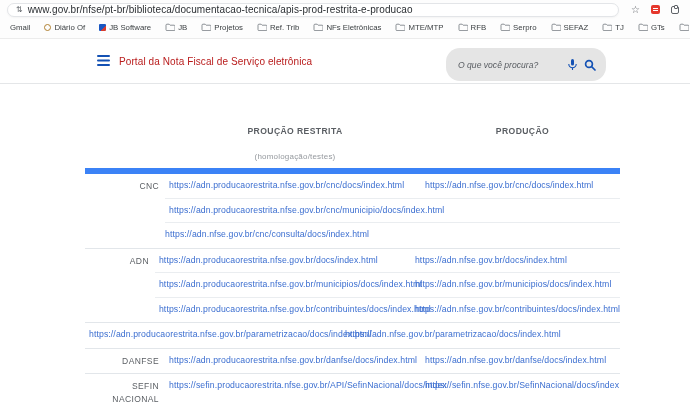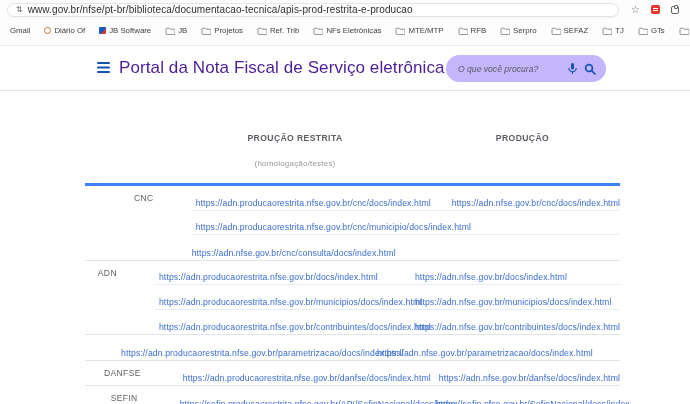--- a/index.html
+++ b/index.html
@@ -17,56 +17,56 @@
   .tb-icons { display:flex; align-items:center; gap:11px; margin-left:12px; }
   .star { font-size:10px; color:#5f6368; line-height:10px; }
   .ext-red { width:9px; height:9px; border-radius:2px; background:#e5372c;
              background-image:linear-gradient(#fff 0 0),linear-gradient(#fff 0 0);
              background-size:5px 1px,5px 1px; background-position:2px 3px,2px 5px;
              background-repeat:no-repeat; }
   .ext-box { width:8px; height:8px; border:1px solid #5f6368; border-radius:2px; position:relative; }
   .ext-box::after { content:""; position:absolute; top:-2px; left:2px; width:2px; height:2px;
                     border:1px solid #5f6368; border-radius:1px; background:#fdfdfd; }
 
-  .bookmarks { height:28px; display:flex; align-items:center; gap:14px; padding:0 10px 2px 10px;
+  .bookmarks { height:21px; display:flex; align-items:center; gap:14px; padding:0 10px 2px 10px;
                border-bottom:1px solid #ececec; box-shadow:0 1px 2px rgba(0,0,0,.05); }
   .bm { display:flex; align-items:center; gap:3px; font-size:7.8px; color:#3c4043;
         white-space:nowrap; cursor:default; }
   .bm svg { display:block; }
   .ic-globe { width:7px; height:7px; border:1px solid #b08030; border-radius:50%; }
   .ic-logo  { width:7px; height:7px; background:linear-gradient(135deg,#1a57c2 60%,#d63b2f 60%); border-radius:1px; }
 
   
   .pagehead { height:45px; background:#fff; border-bottom:1px solid #e4e6e8;
               display:flex; align-items:center; padding-left:97px; position:relative; }
   .burger { display:inline-block; margin-right:9px; cursor:pointer; }
-  .title { font-size:17px; color:#4c1d95; letter-spacing:.1px; }
-  .searchpill { position:absolute; right:84px; top:9px; width:160px; height:27px;
-                background:#c4b5fd; border-radius:14px; display:flex; align-items:center;
+  .title { font-size:10px; color:#b91c1c; letter-spacing:.1px; }
+  .searchpill { position:absolute; right:84px; top:9px; width:160px; height:33px;
+                background:#e5e5e5; border-radius:14px; display:flex; align-items:center;
                 padding:0 10px 0 12px; }
   .searchpill input { flex:1; border:none; background:transparent; outline:none;
                       font-family:"Liberation Sans",sans-serif;
                       font-size:8.6px; font-style:italic; color:#4c5055; min-width:0; }
   .searchpill input::placeholder { color:#585c61; opacity:1; }
   .sp-ic { display:flex; align-items:center; margin-left:7px; cursor:pointer; }
 
   
   .table { margin:36px 0 0 85px; width:535px; }
-  .thead { display:flex; border-bottom:3px solid #3b82f6; padding:6px 0 15px; }
+  .thead { display:flex; border-bottom:6px solid #3b82f6; padding:6px 0 7px; }
   .th-label { width:80px; }
   .th-c1 { width:260px; text-align:center; }
   .th-c2 { width:195px; text-align:center; }
   .th-main { font-size:8.6px; font-weight:bold; color:#5a5e63; letter-spacing:.4px; }
   .th-sub  { font-size:8px; color:#95999e; margin-top:16px; letter-spacing:.2px; }
 
   .group { display:flex; align-items:stretch; border-bottom:1px solid #e2e6ea; }
   .g-label { width:80px; padding:6px 6px 0; text-align:right; font-size:8.5px;
              color:#5a5e63; letter-spacing:.4px; line-height:13px; text-transform:uppercase; }
   .g-rows { flex:1; display:flex; flex-direction:column; }
-  .t-row { display:flex; min-height:24.5px; align-items:flex-end;margin-left:32px; }
+  .t-row { display:flex; min-height:24.5px; align-items:flex-start; }
   .t-row:not(:last-child) { border-bottom:1px solid #eaedf0; }
   .c1 { width:260px; padding-left:4px; }
   .c2 { flex:1; }
   .t-row a { font-size:8.7px; color:#3b6ed0; text-decoration:none; white-space:nowrap; letter-spacing:.1px; }
 </style>
 </head>
 <body>
 
 <div class="chrome">
   <div class="toolbar">

